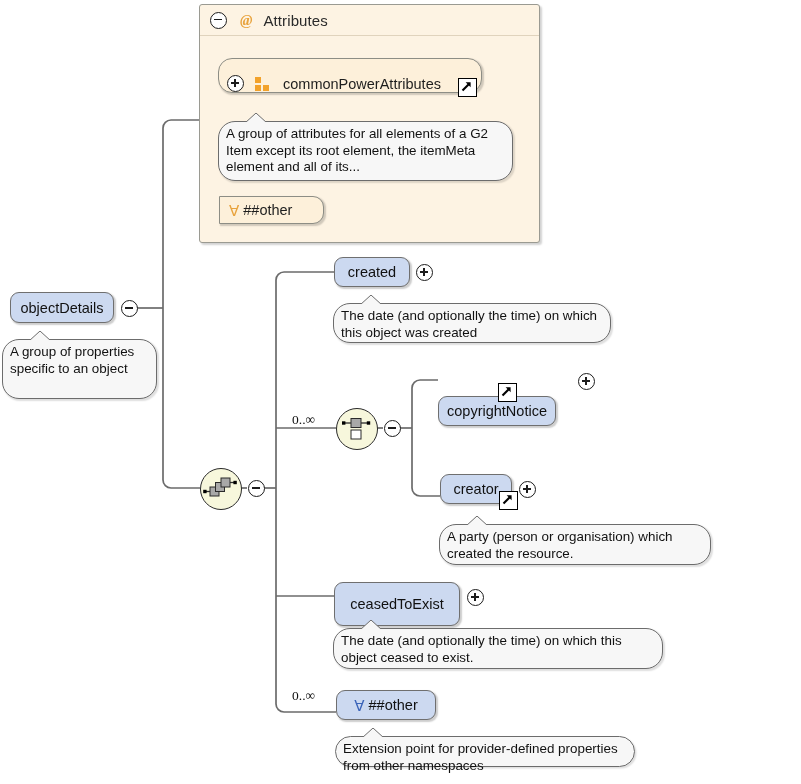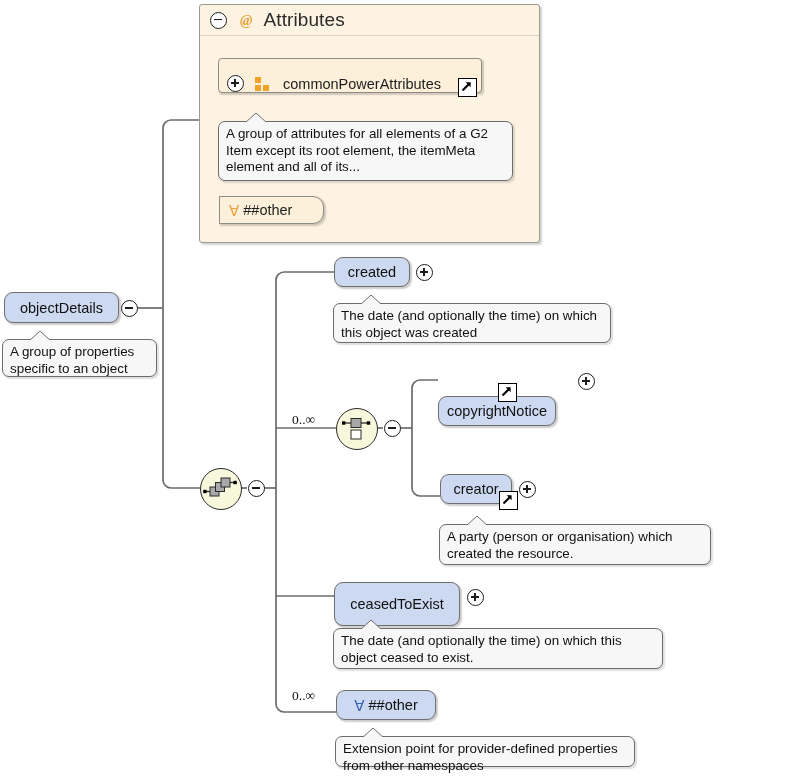--- a/index.html
+++ b/index.html
@@ -22,21 +22,21 @@
     border:1px solid #9a9a92;
     border-radius:3px;
     box-shadow:2px 2px 2px rgba(0,0,0,.18);
   }
   .attr-panel-head{
     position:absolute;left:0;top:0;height:30px;width:100%;
     display:flex;align-items:center;
     border-bottom:1px solid #e0d3bd;
   }
   .attr-title{
-    font-size:19px;color:#2b2b2b;letter-spacing:.1px;
+    font-size:15px;color:#2b2b2b;letter-spacing:.1px;
   }
   .at-sign{
     font-size:15px;color:#e8a33d;font-style:italic;
     font-family:"Liberation Serif","DejaVu Serif",serif;font-weight:bold;
   }
 
   
   .pm{
     position:absolute;width:15px;height:15px;border-radius:50%;
     border:1.3px solid #1c1c1c;background:#ffffff;
@@ -91,21 +91,21 @@
   .jump{
     position:absolute;width:17px;height:17px;background:#ffffff;
     border:1.4px solid #000000;
   }
   .jump svg{position:absolute;left:1px;top:1px;}
 
   
   .doc{
     background:#f7f7f7;
     border:1px solid #6c6c6c;
-    border-radius:7px;
+    border-radius:17px;
     font-size:13.4px;line-height:16.5px;color:#111;
     padding:4px 6px 4px 7px;
     box-shadow:1.5px 1.5px 1.5px rgba(0,0,0,.13);
   }
   .doc .tail{
     position:absolute;left:26px;top:-9px;width:22px;height:10px;overflow:hidden;
   }
   .doc .tail svg{display:block;}
 
   
@@ -159,21 +159,21 @@
   </svg>
 
   <div class="abs attr-panel" style="left:199px;top:4px;width:341px;height:239px;">
     <div class="attr-panel-head">
       <div class="pm" style="position:relative;margin-left:10px;"></div>
       <span class="at-sign" style="margin-left:13px;">@</span>
       <span class="attr-title" style="margin-left:11px;">Attributes</span>
     </div>
   </div>
 
-  <div class="abs attrgrp" style="left:218px;top:58px;width:264px;height:35px;padding:16px 10px 0 8px;">
+  <div class="abs attrgrp" style="left:218px;top:58px;width:264px;height:35px;padding:16px 10px 0 8px;border-radius:14px;">
     <div class="pm plus" style="position:relative;flex:0 0 15px;"></div>
     <span class="ico-attrgrp" style="margin-left:11px;">
       <i class="a"></i>
         <i class="b"></i>
         <i class="c"></i>
     </span>
     <span class="attrgrp-label" style="margin-left:12px;">commonPowerAttributes</span>
   </div>
   <div class="jump" style="left:458px;top:78px;">
     <svg width="13" height="13" viewBox="0 0 13 13">
@@ -190,25 +190,25 @@
       </svg>
     </span>
     <span>A group of attributes for all elements of a G2 Item except its root element, the itemMeta element and all of its...</span>
   </div>
 
   <div class="abs attr-any" style="left:219px;top:196px;width:105px;height:28px;padding:0 9px 0 9px;">
     <span class="any-glyph-o">∀</span>
     <span class="lbl">##other</span>
   </div>
 
-  <div class="abs elem" style="left:4px;top:292px;width:115px;height:31px;">
+  <div class="abs elem" style="left:10px;top:292px;width:104px;height:31px;">
     <span class="lbl">objectDetails</span>
   </div>
   <div class="pm" style="left:121px;top:300px;"></div>
-  <div class="abs doc" style="left:2px;top:339px;width:155px;height:38px;">
+  <div class="abs doc" style="left:2px;top:339px;width:155px;height:60px;">
     <span class="tail">
       <svg width="22" height="10" viewBox="0 0 22 10">
         <path d="M0 10 L11 0 L22 10" fill="#f7f7f7" stroke="#6c6c6c" stroke-width="1"></path>
         <path d="M0 10 H22" stroke="#f7f7f7" stroke-width="2"></path>
       </svg>
     </span>
     <span>A group of properties specific to an object</span>
   </div>
 
   <div class="comp" style="left:200px;top:468px;width:40px;height:40px;">

